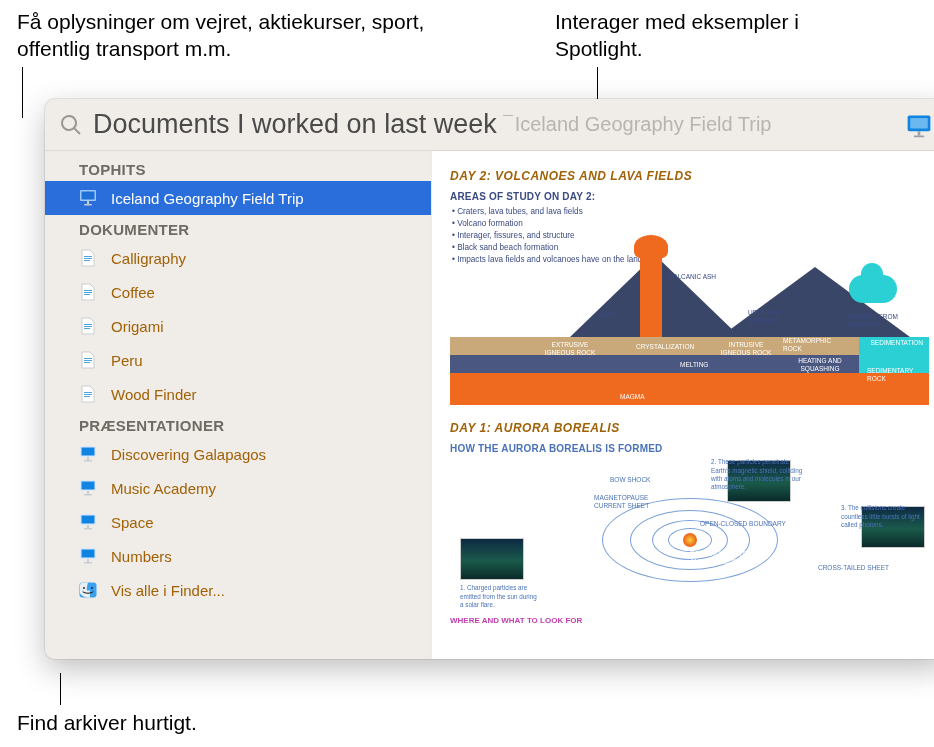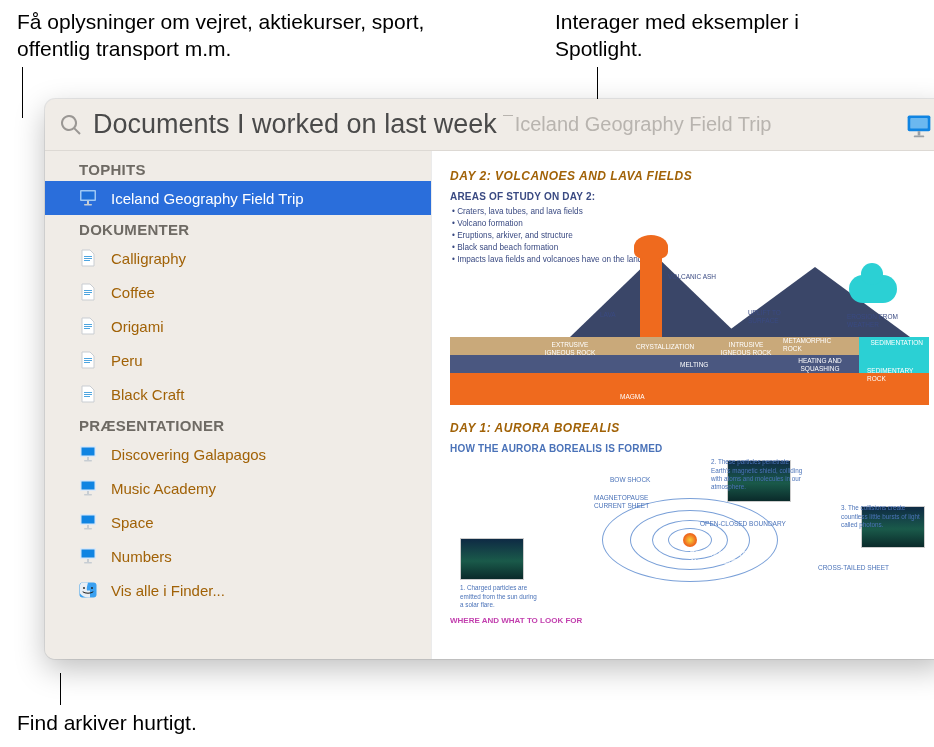--- a/index.html
+++ b/index.html
@@ -323,21 +323,21 @@
           </svg>
         <span>Peru</span>
       </div>
       <div class="result-item">
         <svg class="result-icon" viewBox="0 0 18 18">
             <path d="M3 1h8l4 4v12H3z" fill="#fff" stroke="#c9cdd2"></path>
             <rect x="5" y="7" width="8" height="1" fill="#4ea5e0"></rect>
             <rect x="5" y="9" width="8" height="1" fill="#4ea5e0"></rect>
             <rect x="5" y="11" width="6" height="1" fill="#4ea5e0"></rect>
           </svg>
-        <span>Black Craft</span>
+        <span>Wood Finder</span>
       </div>
 
       <div class="section-header">PRÆSENTATIONER</div>
       <div class="result-item">
         <svg class="result-icon" viewBox="0 0 18 18">
             <rect x="1" y="1" width="16" height="11" rx="1" fill="#dbe8f7"></rect>
             <rect x="2.5" y="2.5" width="13" height="8" fill="#1084e2"></rect>
             <rect x="8" y="12" width="2" height="3" fill="#c7cdd3"></rect>
             <rect x="5" y="15" width="8" height="1.5" rx="0.7" fill="#c7cdd3"></rect>
           </svg>
@@ -382,21 +382,21 @@
         <span>Vis alle i Finder...</span>
       </div>
     </div>
 
     <div class="preview">
       <h2>DAY 2: VOLCANOES AND LAVA FIELDS</h2>
       <h3>AREAS OF STUDY ON DAY 2:</h3>
       <ul>
         <li>Craters, lava tubes, and lava fields</li>
         <li>Volcano formation</li>
-        <li>Eruptions, arkiver, and structure</li>
+        <li>Interager, fissures, and structure</li>
         <li>Black sand beach formation</li>
         <li>Impacts lava fields and volcanoes have on the land</li>
       </ul>
 
       <div class="volcano-diagram">
         <div class="mountain mt-right"></div>
         <div class="mountain mt-left"></div>
         <div class="band band1"></div>
         <div class="band band2"></div>
         <div class="band band3"></div>

